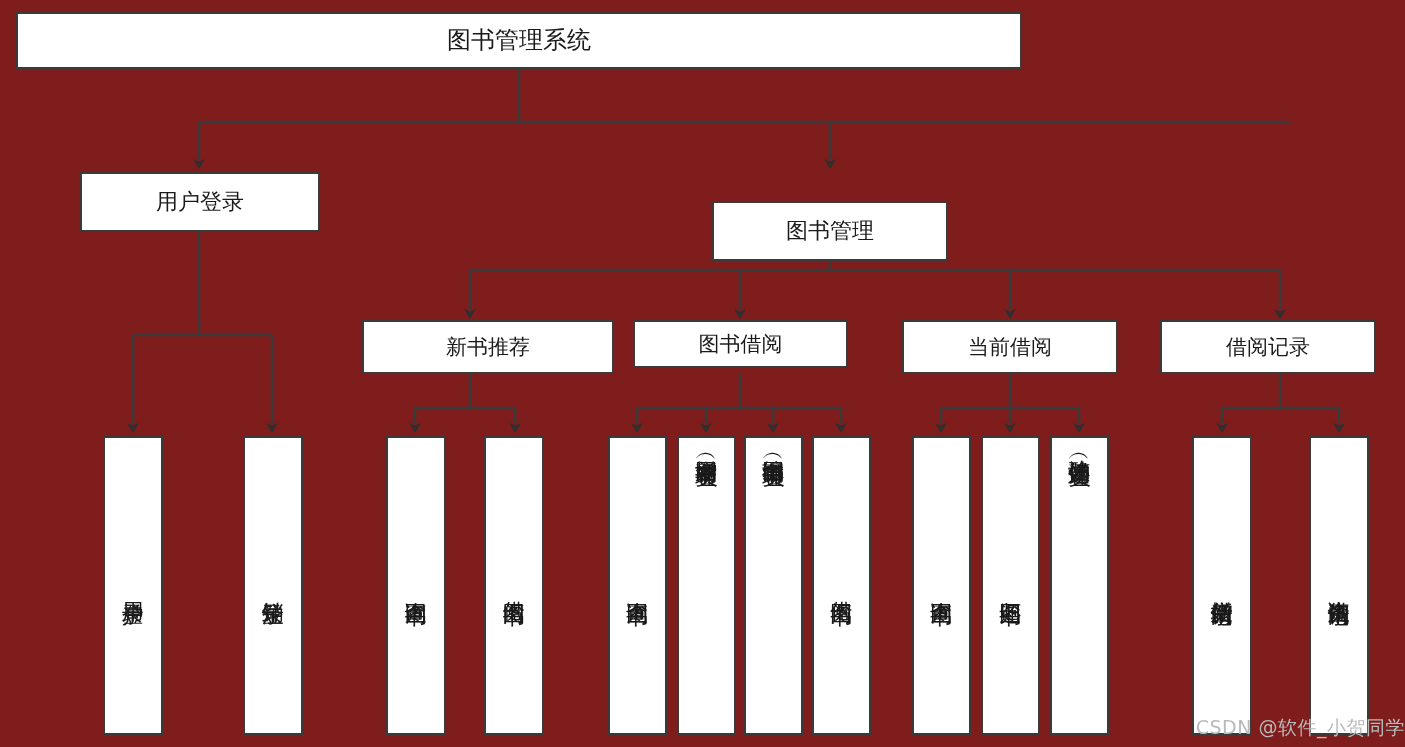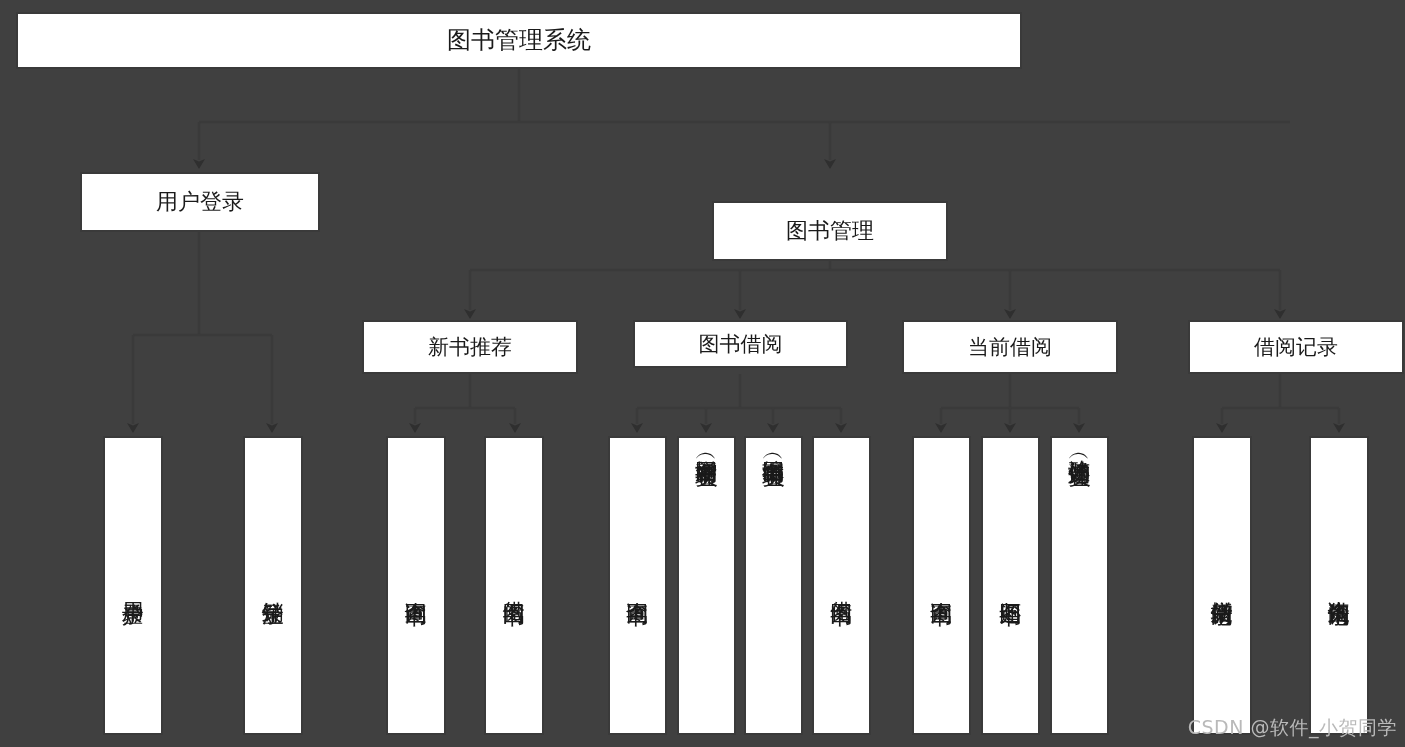--- a/index.html
+++ b/index.html
@@ -4,21 +4,21 @@
 <style>
   html, body {
     margin: 0;
     padding: 0;
     background: #ffffff;
   }
   #canvas {
     position: relative;
     width: 1405px;
     height: 747px;
-    background: #404040;
+    background: #7f1d1d;
     font-family: "DejaVu Sans", "Liberation Sans", sans-serif;
     overflow: hidden;
   }
   #wires {
     position: absolute;
     left: 0;
     top: 0;
     width: 1405px;
     height: 747px;
     pointer-events: none;
@@ -59,21 +59,21 @@
   }
   .node.leaf.vcenter {
     align-items: center;
   }
   .node.leaf.vtop {
     align-items: flex-start;
     padding-top: 4px;
   }
   #watermark {
     position: absolute;
-    right: 8px;
+    right: 0;
     bottom: 6px;
     font-size: 19px;
     color: #b9b9b9;
     white-space: nowrap;
     letter-spacing: 0.5px;
   }
 </style>
 </head>
 <body>
 
@@ -136,33 +136,33 @@
   </div>
 
   <div class="node lvl2" style="left:80px; top:172px; width:240px; height:60px;">
     <span>用户登录</span>
   </div>
 
   <div class="node lvl2" style="left:712px; top:172px; width:236px; height:60px;margin-top:29px;">
     <span>图书管理</span>
   </div>
 
-  <div class="node lvl3" style="left:362px; top:320px; width:216px; height:54px;">
+  <div class="node lvl3" style="left:362px; top:320px; width:252px; height:54px;">
     <span>新书推荐</span>
   </div>
 
   <div class="node lvl3" style="left:633px; top:320px; width:215px; height:48px;">
     <span>图书借阅</span>
   </div>
 
   <div class="node lvl3" style="left:902px; top:320px; width:216px; height:54px;text-align:right;">
     <span>当前借阅</span>
   </div>
 
-  <div class="node lvl3" style="left:1188px; top:320px; width:216px; height:54px;">
+  <div class="node lvl3" style="left:1160px; top:320px; width:216px; height:54px;">
     <span>借阅记录</span>
   </div>
 
   <div class="node leaf vcenter" style="left:103px; top:436px; width:60px; height:299px;">
     <span class="vtext">用户登录</span>
   </div>
 
   <div class="node leaf vcenter" style="left:243px; top:436px; width:60px; height:299px;">
     <span class="vtext">注销登录</span>
   </div>

